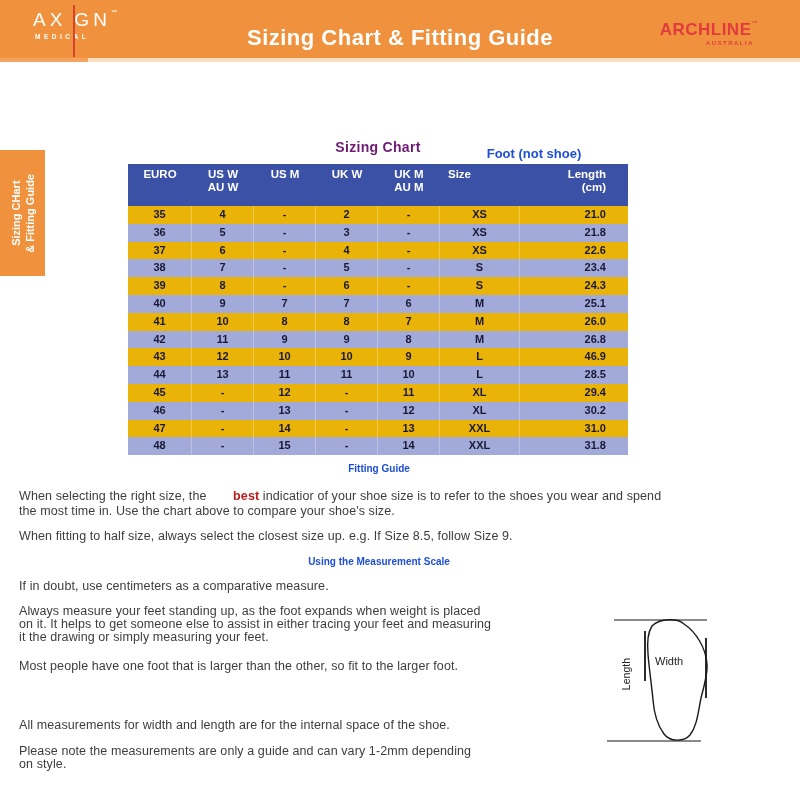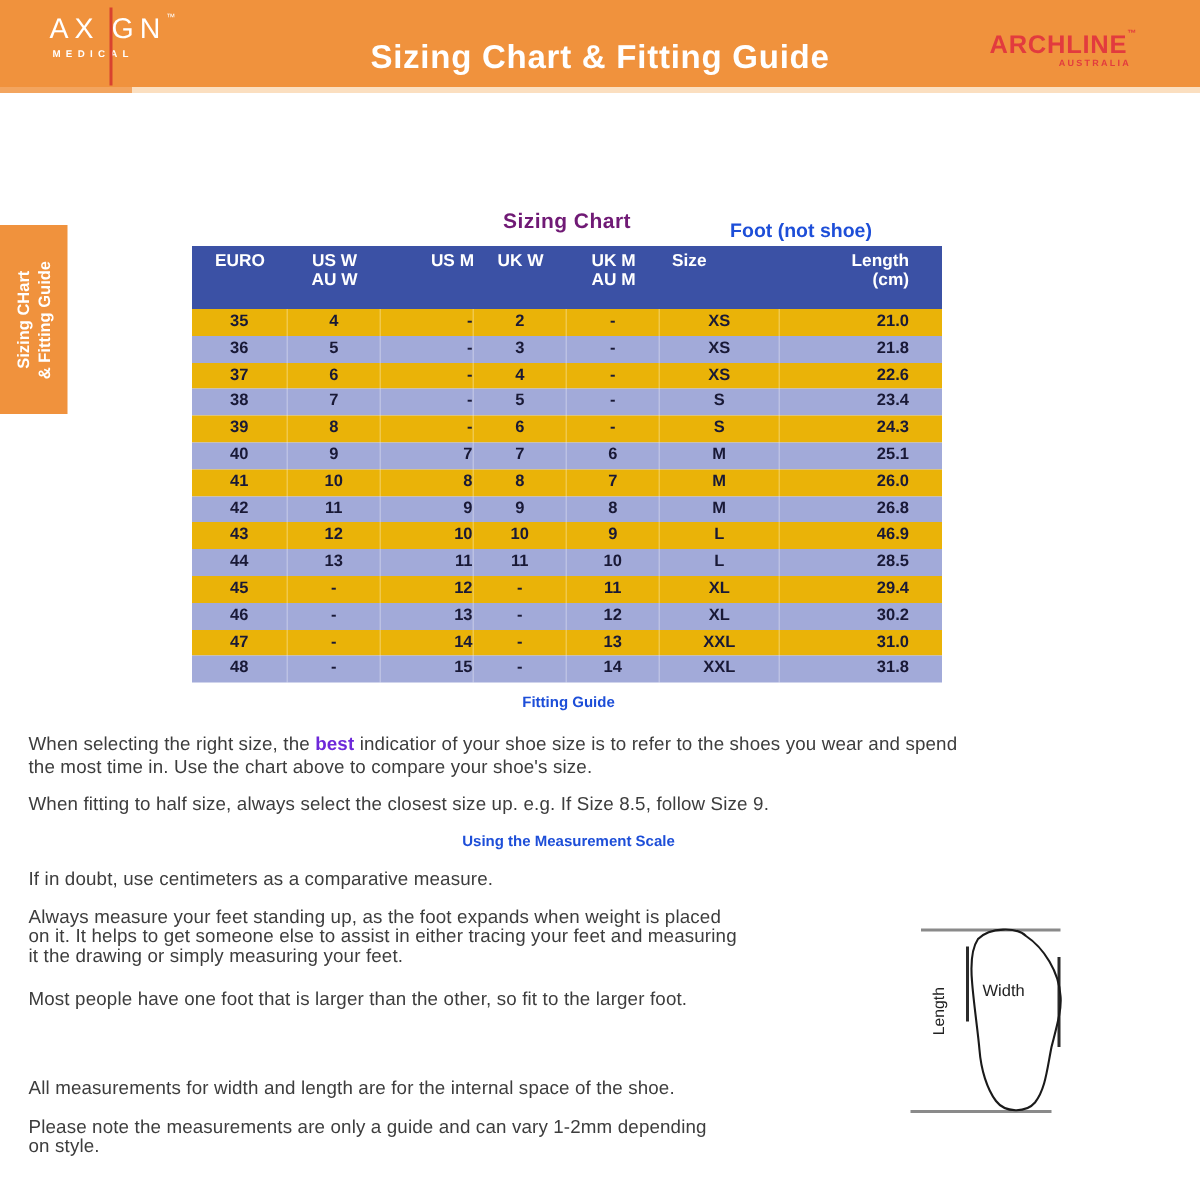--- a/index.html
+++ b/index.html
@@ -48,31 +48,31 @@
   .size-table{position:absolute;left:128px;top:164px;width:500px;}
   .thead{display:flex;background:#3B51A5;color:#ffffff;height:42px;}
   .thead .hcell{padding-top:4px;font-size:11.5px;font-weight:700;line-height:13px;}
   .trow{display:flex;height:17.8px;}
   .trow.dark{background:#eab308;}
   .trow.light{background:#A2AAD9;}
   .tcell,.hcell{box-sizing:border-box;text-align:center;}
   .tcell{font-size:11px;font-weight:700;color:#191936;line-height:17.8px;
     border-right:1px solid rgba(255,255,255,0.28);}
   .tcell:last-child{border-right:none;}
-  .c0{width:64px;} .c1{width:62px;} .c2{width:62px;text-align:right;} .c3{width:62px;}
+  .c0{width:64px;} .c1{width:62px;} .c2{width:62px;} .c3{width:62px;}
   .c4{width:62px;} .c5{width:80px;} .c6{width:108px;}
   .thead .c5{text-align:left;padding-left:8px;}
   .c6{text-align:right;padding-right:22px;}
 
   
   .sec-heading{position:absolute;left:19px;width:720px;text-align:center;
     font-size:10px;font-weight:700;color:#1d4ed8;}
   .body-text{position:absolute;left:19px;color:#3d3d3d;font-size:12.5px;line-height:14.5px;
     letter-spacing:0.1px;}
-  .body-text b{color:#6d28d9;}
+  .body-text b{color:#b91c1c;margin-left:23px;}
 
   
   .diag-topline{position:absolute;left:614px;top:619px;width:93px;height:2px;background:#8a8a8a;}
   .diag-bottomline{position:absolute;left:607px;top:740px;width:94px;height:2px;background:#8a8a8a;}
   .diag-ltick{position:absolute;left:644px;top:631px;width:1.5px;height:50px;background:#2b2b2b;}
   .diag-rtick{position:absolute;left:705px;top:638px;width:1.5px;height:60px;background:#2b2b2b;}
   .foot-svg{position:absolute;left:640px;top:618px;}
   .width-label{position:absolute;left:655px;top:655px;font-size:11px;color:#222;font-weight:400;}
   .length-label{position:absolute;left:620px;top:658px;font-size:10.5px;color:#222;
     writing-mode:vertical-rl;transform:rotate(180deg);}

